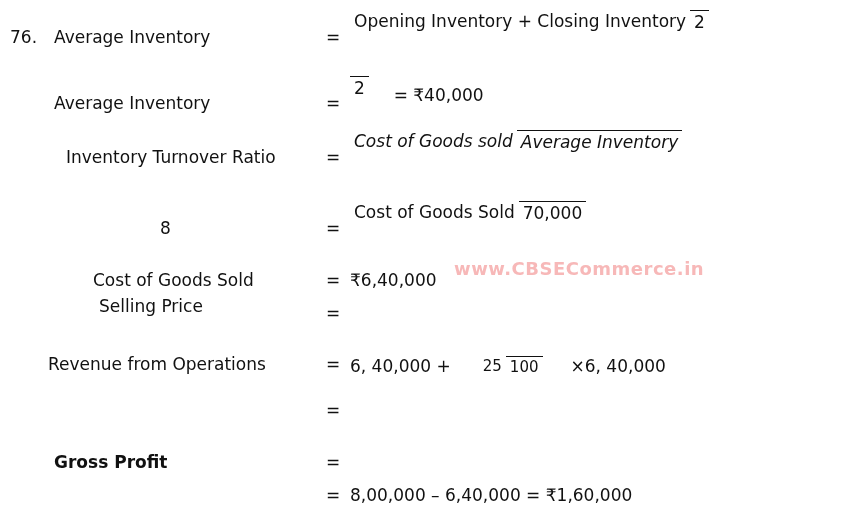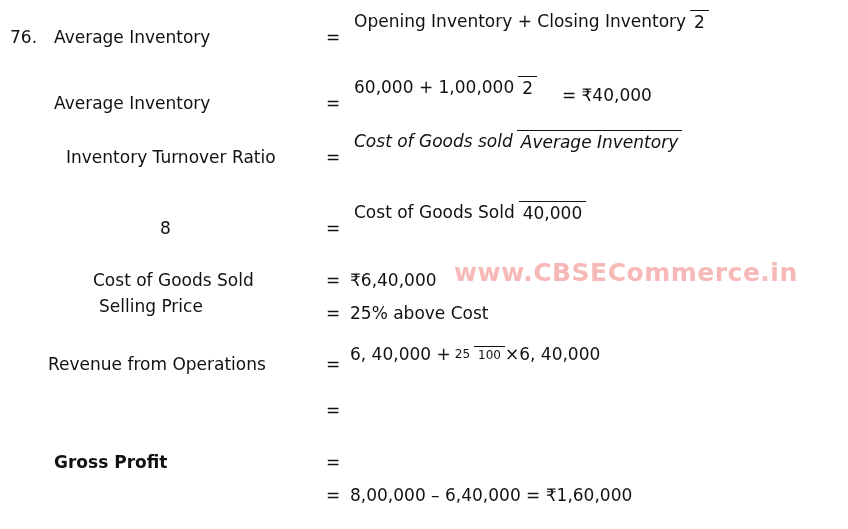--- a/index.html
+++ b/index.html
@@ -20,21 +20,21 @@
     width: 848px;
     height: 372px;
   }
 
   
   .watermark {
     position: absolute;
     left: 454px;
     top: 258px;
     font-family: "DejaVu Sans", sans-serif;
-    font-size: 25px;
+    font-size: 18px;
     font-weight: bold;
     color: #f7b8b8;
     letter-spacing: 0.5px;
     white-space: nowrap;
     z-index: 5;
     pointer-events: none;
     text-align: right;
   }
   .qnum {
     position: absolute;
@@ -76,21 +76,21 @@
   }
   .inline-mid {
     display: inline-flex;
     align-items: center;
     vertical-align: middle;
   }
   .ital {
     font-style: italic;
   }
   .small-frac {
-    font-size: 12px;
+    font-size: 15px;
     justify-content: center;
   }
   .sp {
     display: inline-block;
     width: 6px;
   }
 </style>
 </head>
 <body>
 
@@ -104,58 +104,56 @@
     <span class="frac">
       <span class="num">Opening Inventory + Closing Inventory</span>
       <span class="den">2</span>
     </span>
   </div>
 
   <div class="label" style="left:54px; top:93px;">Average Inventory</div>
   <div class="eq" style="top:93px;">=</div>
   <div class="rhs" style="top:76px;">
     <span class="frac">
-      <span class="num">60,000 + 1,00,000</span>
       <span class="den">2</span>
     </span>
     <span class="sp"></span>
     <span style="display:inline-block; padding-left:8px; position:relative; top:9px;">= ₹40,000</span>
   </div>
 
   <div class="label" style="left:66px; top:147px;">Inventory Turnover Ratio</div>
   <div class="eq" style="top:147px;">=</div>
   <div class="rhs" style="top:130px;">
     <span class="frac ital">
       <span class="num">Cost of Goods sold</span>
       <span class="den">Average  Inventory</span>
     </span>
   </div>
 
   <div class="label" style="left:160px; top:218px;">8</div>
   <div class="eq" style="top:218px;">=</div>
   <div class="rhs" style="top:201px;">
     <span class="frac">
       <span class="num">Cost of Goods Sold</span>
-      <span class="den">40,000</span>
+      <span class="den">70,000</span>
     </span>
   </div>
 
   <div class="watermark">www.CBSECommerce.in</div>
 
   <div class="label" style="left:93px; top:270px;">Cost of Goods Sold</div>
   <div class="eq" style="top:270px;">=</div>
   <div class="rhs" style="top:270px;">₹6,40,000</div>
 
   <div class="label" style="left:99px; top:296px;">Selling Price</div>
   <div class="eq" style="top:303px;">=</div>
-  <div class="rhs" style="top:303px;">25% above Cost</div>
 
   <div class="label" style="left:48px; top:354px;">Revenue from Operations</div>
   <div class="eq" style="top:354px;">=</div>
-  <div class="rhs inline-mid" style="top:344px;">
+  <div class="rhs inline-mid" style="top:356px;gap:28px;">
     <span>6, 40,000 +</span>
     <span class="frac small-frac">
       <span class="num">25</span>
       <span class="den">100</span>
     </span>
     <span>×6, 40,000</span>
   </div>
 
   <div class="eq" style="top:400px;">=</div>
 

